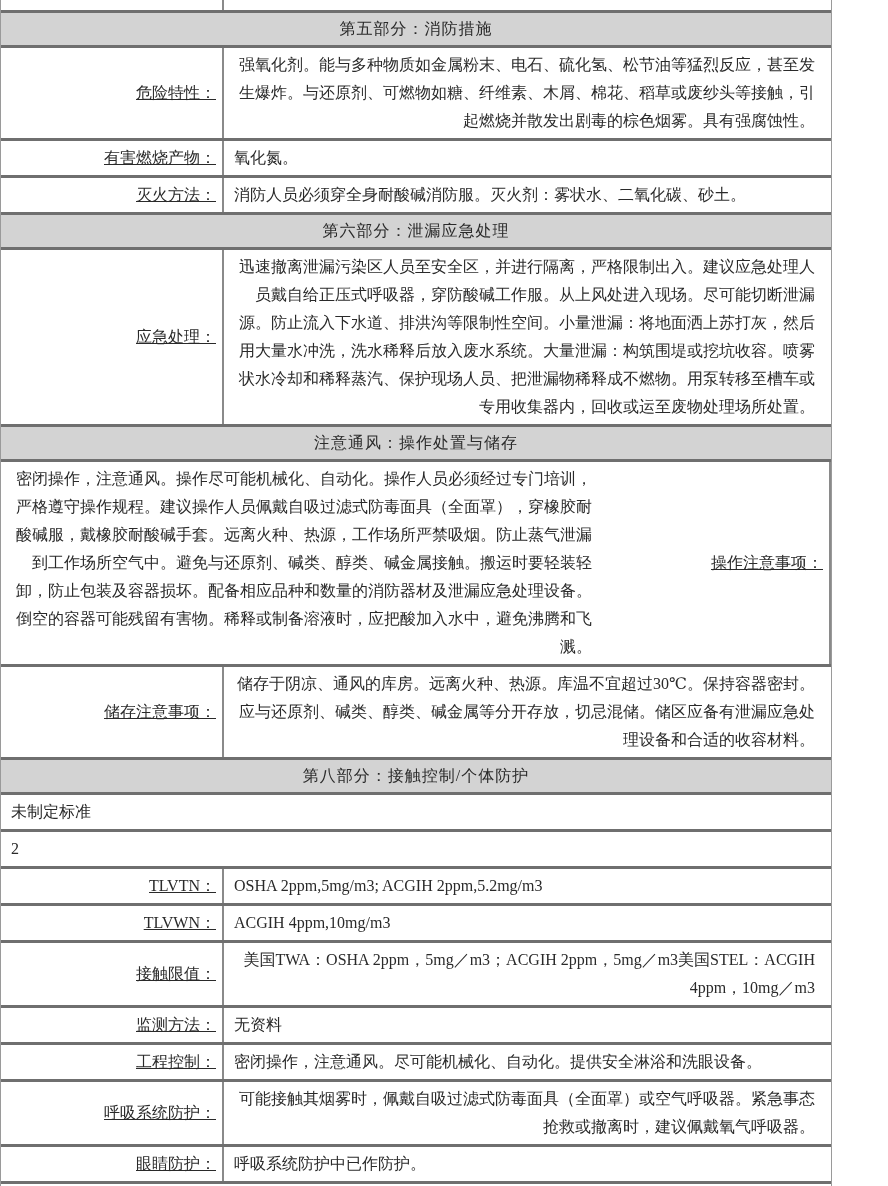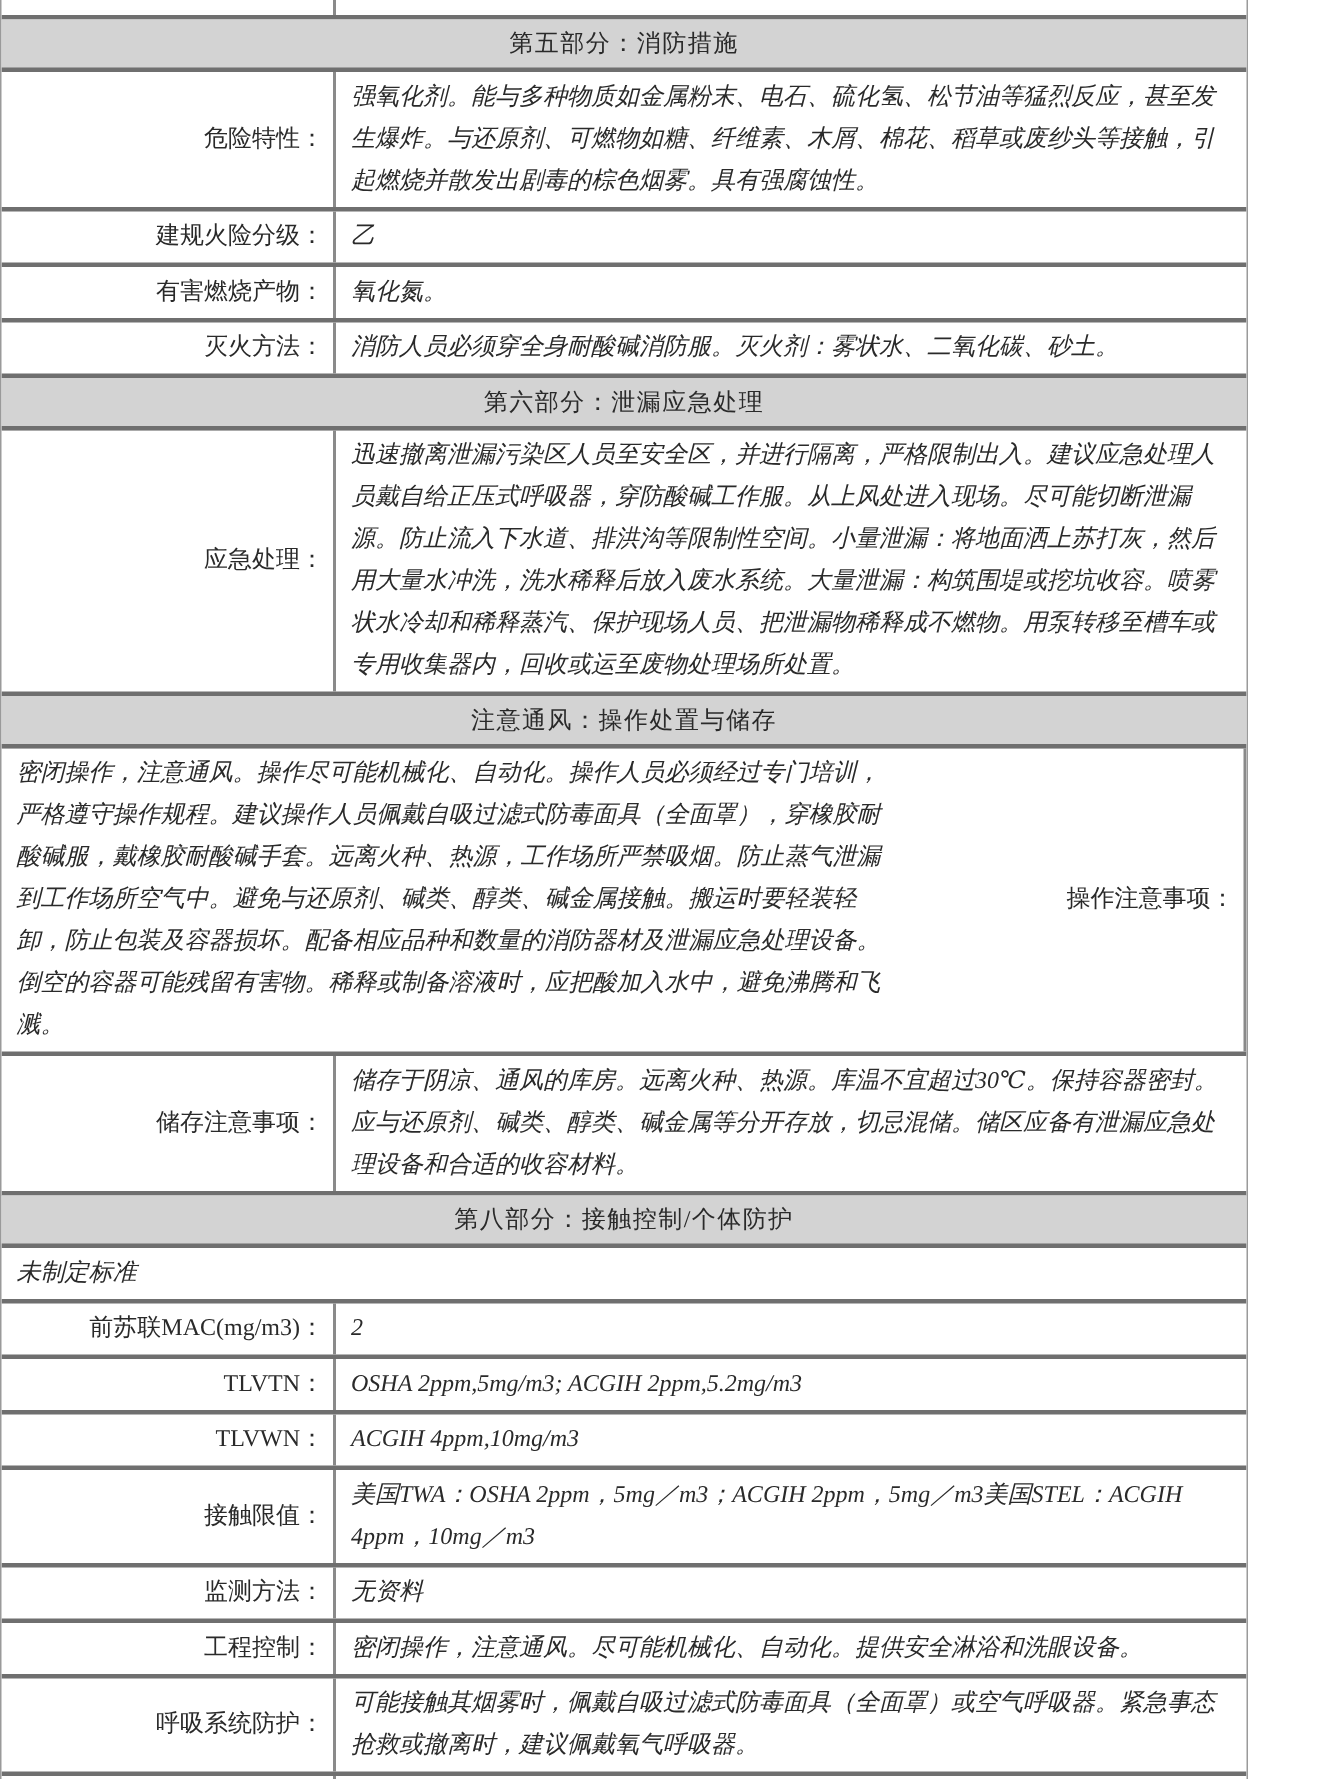--- a/index.html
+++ b/index.html
@@ -15,49 +15,45 @@
     border-left:1px solid #9a9a9a;border-right:1px solid #9a9a9a;
     font-family:"Liberation Serif","DejaVu Serif",serif;
     font-size:16px;color:var(--text);background:#ffffff;
   }
   .row{display:flex;border-bottom:3px solid var(--border);min-height:36px;}
   .row.partial-top{height:13px;min-height:0;}
   .cell{line-height:28px;}
   .cell.label{
     width:223px;flex:0 0 223px;border-right:2px solid var(--divider);
     display:flex;align-items:center;justify-content:flex-end;
-    text-align:right;padding:2px 6px 2px 4px;
+    text-align:right;padding:2px 6px 2px 4px;text-decoration:underline;
   }
   .cell.value{
     flex:1;display:flex;align-items:center;
-    text-align:left;padding:3px 16px 3px 10px;font-style:italic;
+    text-align:right;padding:3px 16px 3px 10px;
   }
   .sec-header{
     background:var(--header-bg);border-bottom:3px solid var(--border);
     height:35px;display:flex;align-items:center;justify-content:center;
     letter-spacing:1px;
   }
 </style>
 </head>
 <body>
 
 <div class="doc">
   <div class="row partial-top">
     <div class="cell label"></div>
     <div class="cell value"></div>
   </div>
   <div id="sections">
       <div class="sec-header">第五部分：消防措施</div>
       <div class="row">
         <div class="cell label">危险特性：</div>
         <div class="cell value">强氧化剂。能与多种物质如金属粉末、电石、硫化氢、松节油等猛烈反应，甚至发生爆炸。与还原剂、可燃物如糖、纤维素、木屑、棉花、稻草或废纱头等接触，引起燃烧并散发出剧毒的棕色烟雾。具有强腐蚀性。</div>
-      </div>
-      <div class="row">
-        <div class="cell label">建规火险分级：</div>
-        <div class="cell value">乙</div>
       </div>
       <div class="row">
         <div class="cell label">有害燃烧产物：</div>
         <div class="cell value">氧化氮。</div>
       </div>
       <div class="row">
         <div class="cell label">灭火方法：</div>
         <div class="cell value">消防人员必须穿全身耐酸碱消防服。灭火剂：雾状水、二氧化碳、砂土。</div>
       </div>
       <div class="sec-header">第六部分：泄漏应急处理</div>
@@ -72,21 +68,20 @@
       </div>
       <div class="row">
         <div class="cell label">储存注意事项：</div>
         <div class="cell value">储存于阴凉、通风的库房。远离火种、热源。库温不宜超过30℃。保持容器密封。应与还原剂、碱类、醇类、碱金属等分开存放，切忌混储。储区应备有泄漏应急处理设备和合适的收容材料。</div>
       </div>
       <div class="sec-header">第八部分：接触控制/个体防护</div>
       <div class="row">
         <div class="cell value">未制定标准</div>
       </div>
       <div class="row">
-        <div class="cell label">前苏联MAC(mg/m3)：</div>
         <div class="cell value">2</div>
       </div>
       <div class="row">
         <div class="cell label">TLVTN：</div>
         <div class="cell value">OSHA 2ppm,5mg/m3; ACGIH 2ppm,5.2mg/m3</div>
       </div>
       <div class="row">
         <div class="cell label">TLVWN：</div>
         <div class="cell value">ACGIH 4ppm,10mg/m3</div>
       </div>

